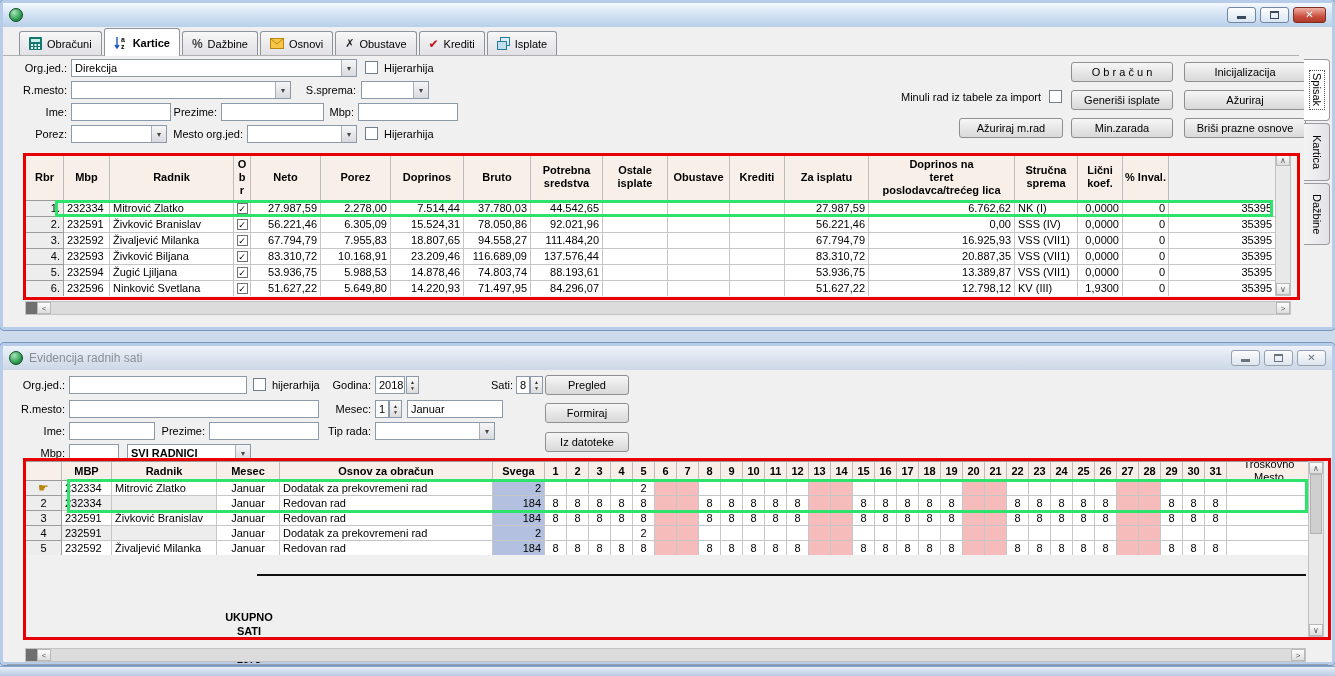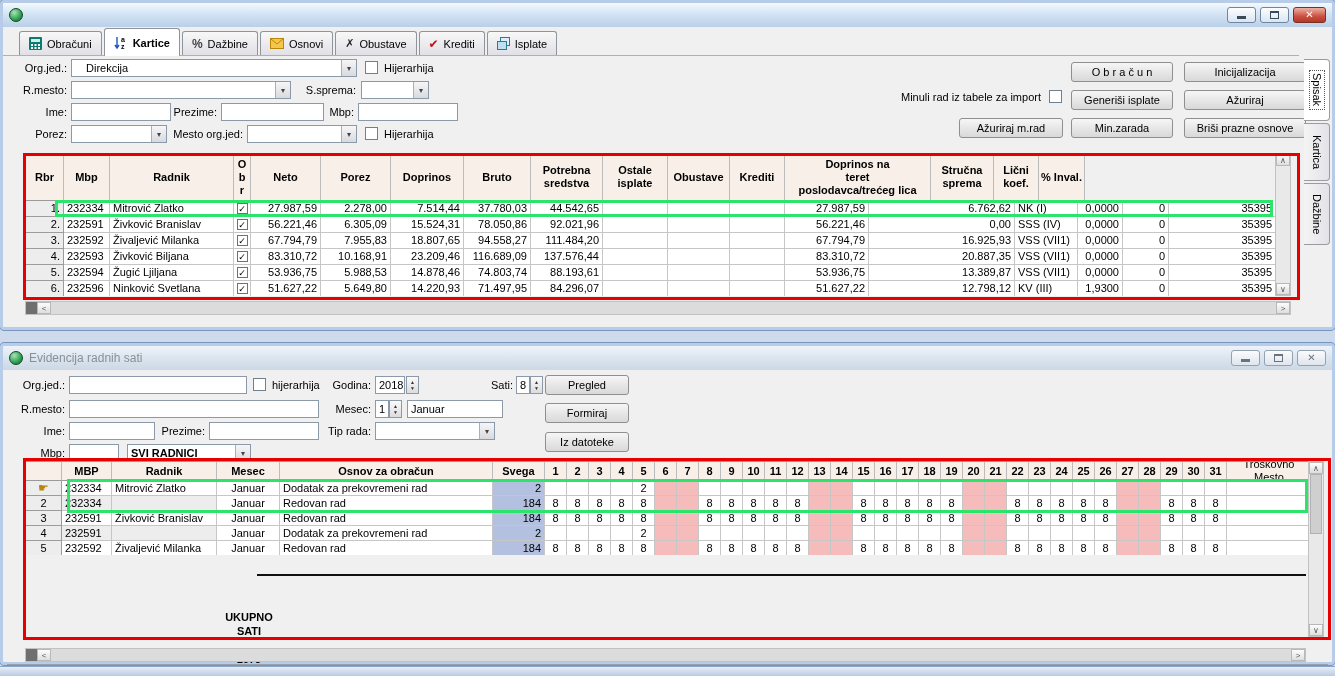--- a/index.html
+++ b/index.html
@@ -164,21 +164,21 @@
         <svg width="13" height="13">
             <rect x="3.5" y="0.5" width="9" height="8" fill="#ddeff8" stroke="#2a7a9a"></rect>
             <rect x="0.5" y="4.5" width="9" height="8" fill="#bfe0ee" stroke="#2a7a9a"></rect>
           </svg>
       </span>
       <span>Isplate</span>
     </div>
   </div>
 
   <span class="lbl r" style="left:6px;top:56px;width:58px;">Org.jed.:</span>
-  <span class="combo" style="left:68px;top:56px;width:286px;padding-left:11px;">
+  <span class="combo" style="left:68px;top:56px;width:286px;">
       <span class="val">Direkcija</span>
       <span class="arr">▾</span>
     </span>
   <span class="check" style="left:362px;top:58px;"></span>
   <span class="lbl" style="left:381px;top:56px;width:80px;">Hijerarhija</span>
 
   <span class="lbl r" style="left:6px;top:78px;width:58px;">R.mesto:</span>
   <span class="combo" style="left:68px;top:78px;width:220px;">
       <span class="val"></span>
       <span class="arr">▾</span>
@@ -240,20 +240,21 @@
         <div class="th" style="width: 70px;">Neto</div>
         <div class="th" style="width: 70px;">Porez</div>
         <div class="th" style="width: 73px;">Doprinos</div>
         <div class="th" style="width: 67px;">Bruto</div>
         <div class="th" style="width: 72px;">Potrebna
 sredstva</div>
         <div class="th" style="width: 65px;">Ostale
 isplate</div>
         <div class="th" style="width: 62px;">Obustave</div>
         <div class="th" style="width: 55px;">Krediti</div>
+        <div class="th" style="width: 84px;">Za isplatu</div>
         <div class="th" style="width: 146px;">Doprinos na
 teret
 poslodavca/trećeg lica</div>
         <div class="th" style="width: 63px;">Stručna
 sprema</div>
         <div class="th" style="width: 45px;">Lični
 koef.</div>
         <div class="th" style="width: 46px;">% Inval.</div>
       </div>
     <div>

